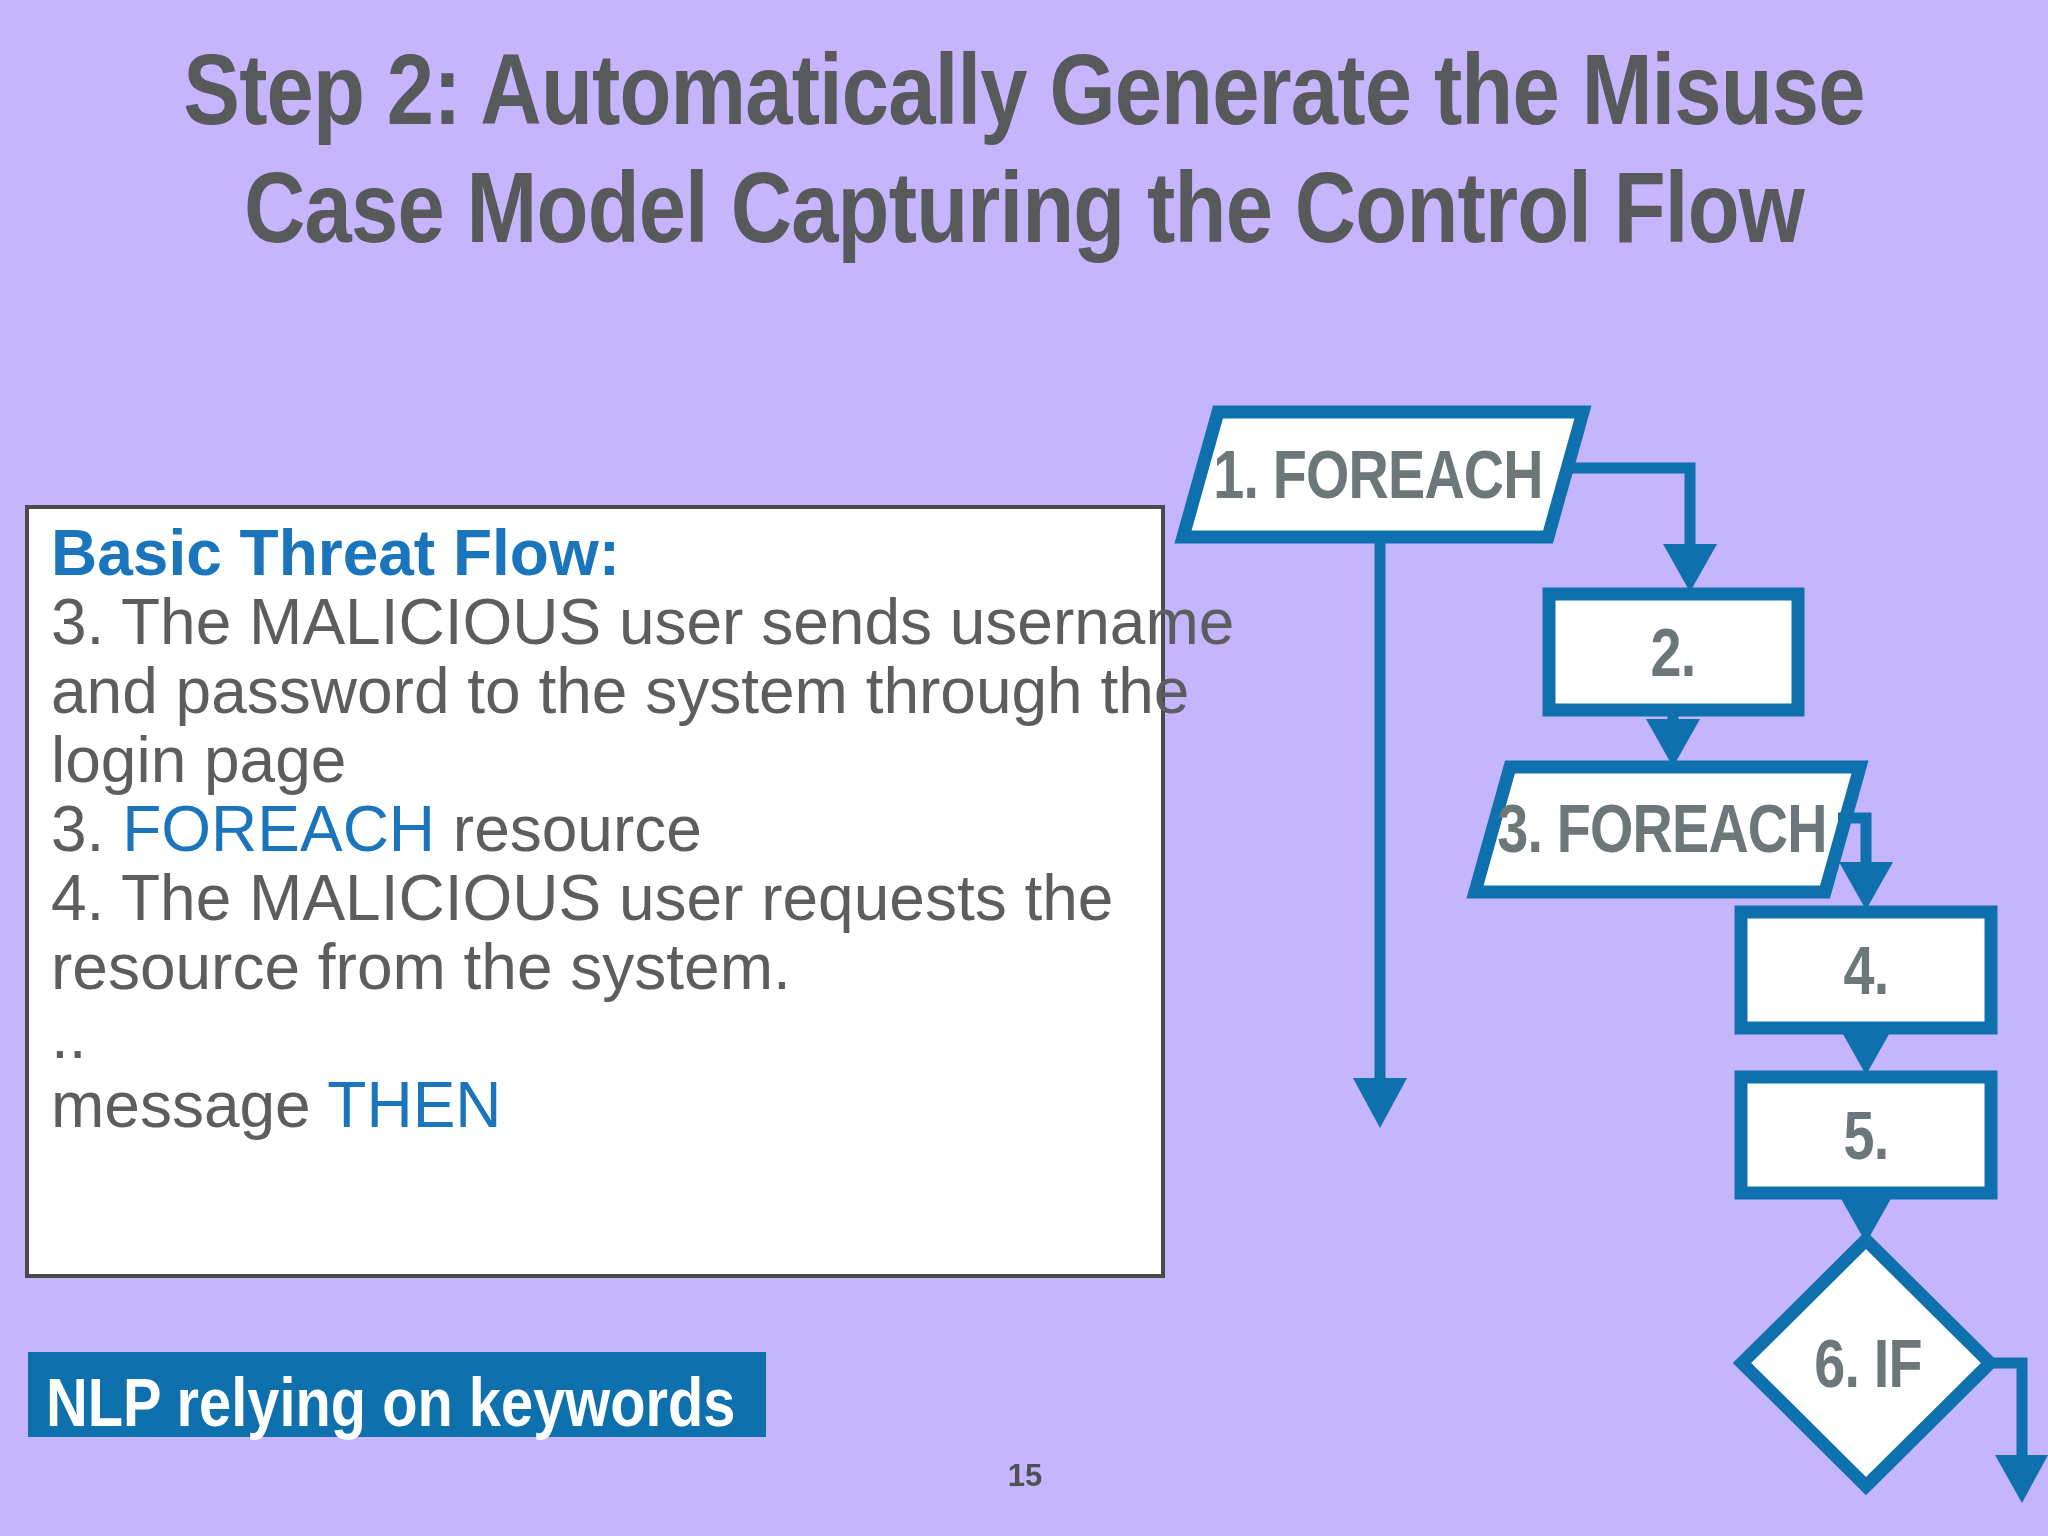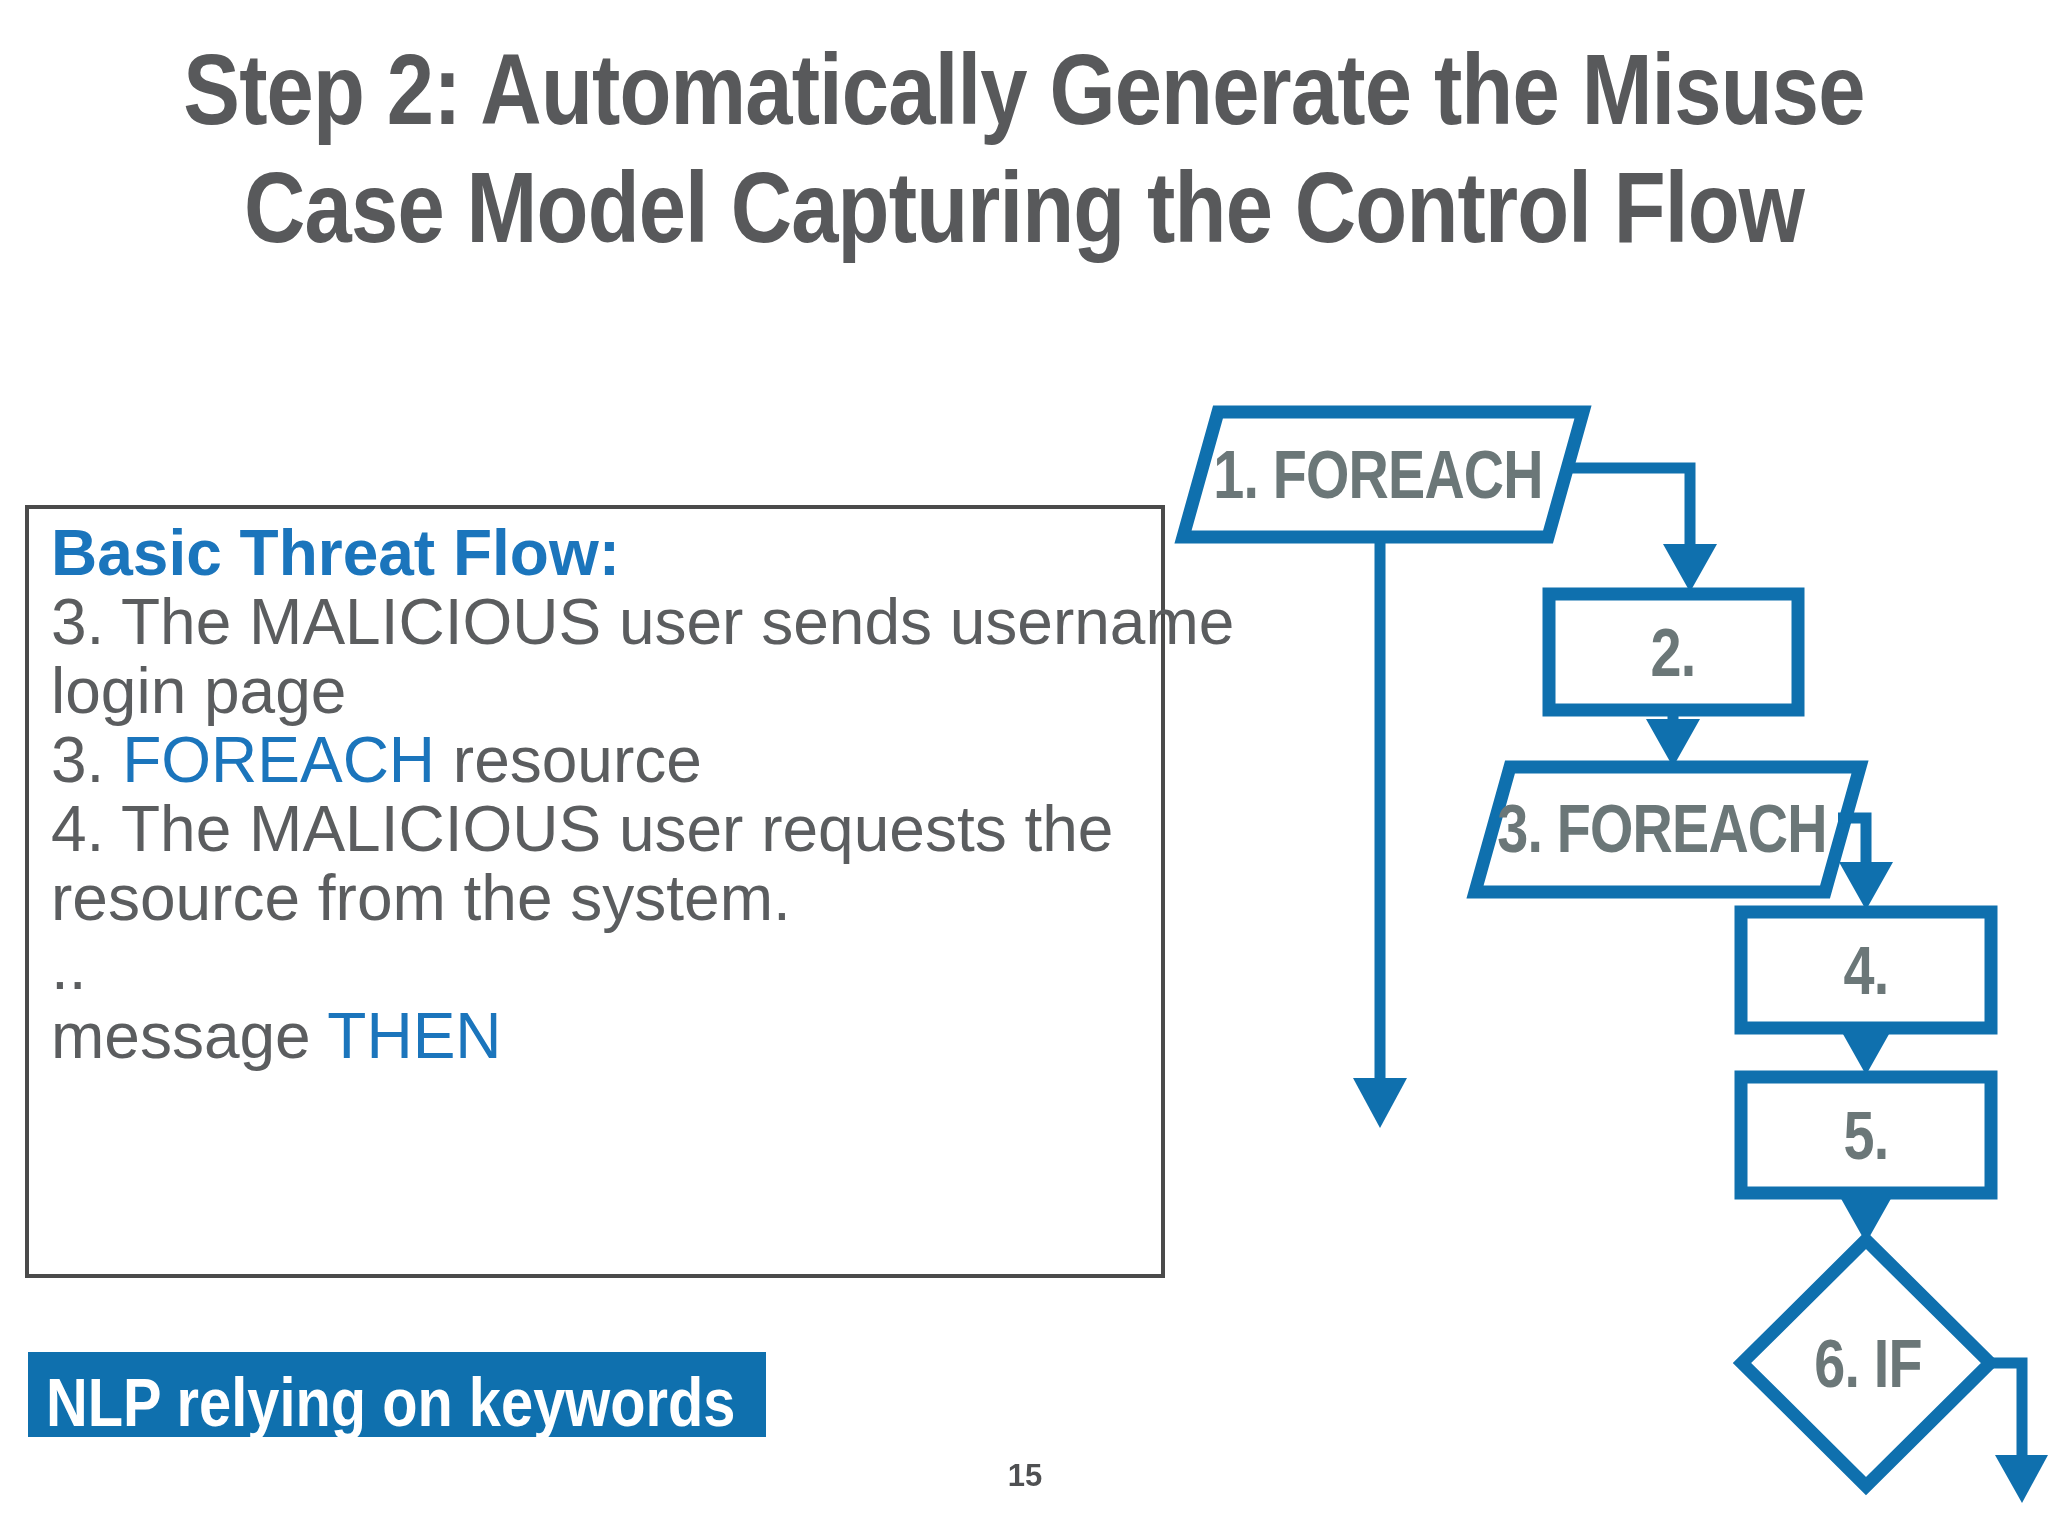--- a/index.html
+++ b/index.html
@@ -1,20 +1,20 @@
 <!DOCTYPE html>
 <html><head>
 <meta charset="utf-8">
 <style>
   html, body { margin: 0; padding: 0; background: #e8e8e8; }
   #slide {
     position: relative;
     width: 2048px;
     height: 1536px;
-    background: #ffffff;
+    background: #c4b5fd;
     overflow: hidden;
     font-family: "Liberation Sans", sans-serif;
   }
 
   
   #title {
     position: absolute;
     left: 0; right: 0; top: 30px;
     text-align: center;
     font-weight: bold;
@@ -101,20 +101,21 @@
 <div id="slide">
 
   <div id="title">
     <div>Step 2: Automatically Generate the Misuse</div>
     <div>Case Model Capturing the Control Flow</div>
   </div>
 
   <div id="threat-box">
     <div class="tf-line"><span class="tf-heading">Basic Threat Flow:</span></div>
     <div class="tf-line"><span>3. The MALICIOUS user sends username</span></div>
+    <div class="tf-line"><span>and password to the system through the</span></div>
     <div class="tf-line"><span>login page</span></div>
     <div class="tf-line"><span>3. </span><span class="tf-keyword">FOREACH</span><span> resource</span></div>
     <div class="tf-line"><span>4. The MALICIOUS user requests the</span></div>
     <div class="tf-line"><span>resource from the system.</span></div>
     <div class="tf-line"><span>..</span></div>
     <div class="tf-line"><span>message </span><span class="tf-keyword">THEN</span></div>
   </div>
 
   <div id="banner">
     <div class="banner-text">NLP relying on keywords</div>

